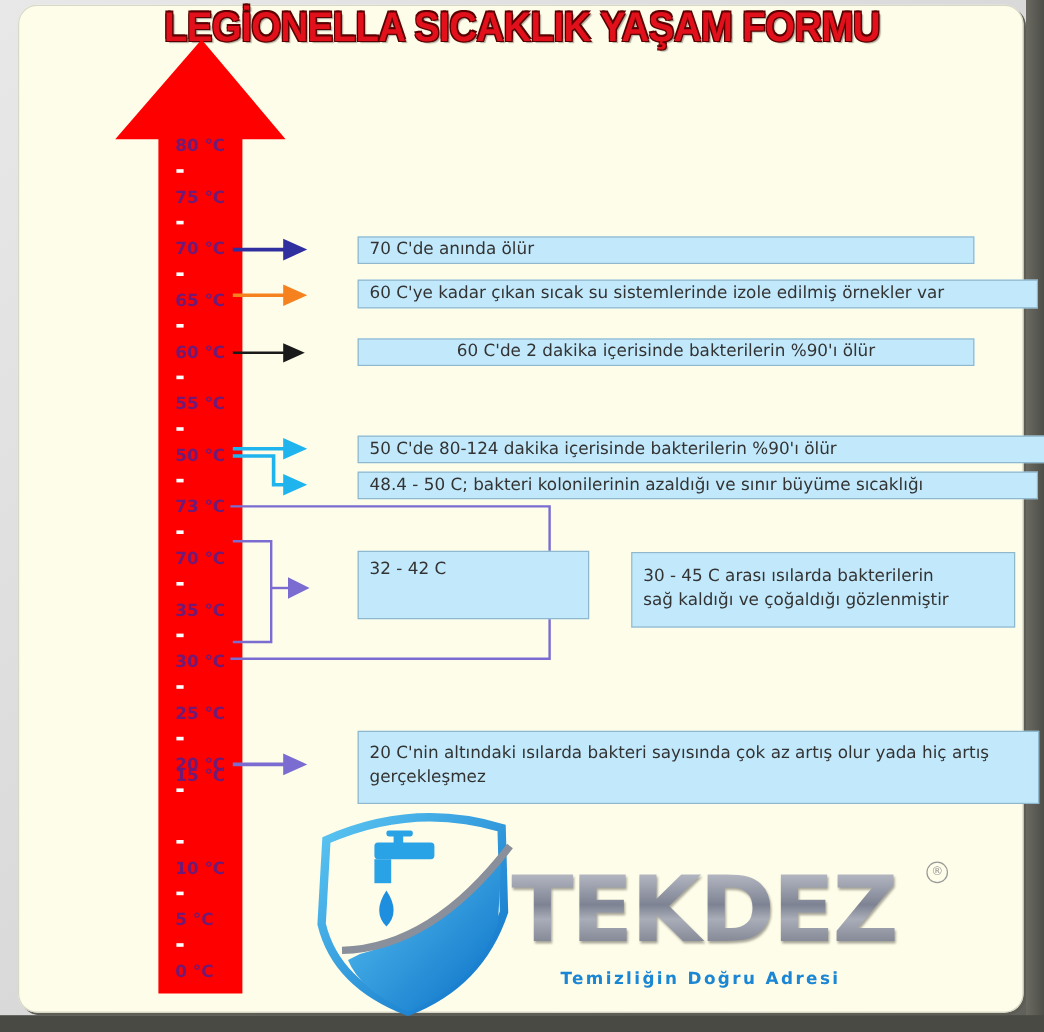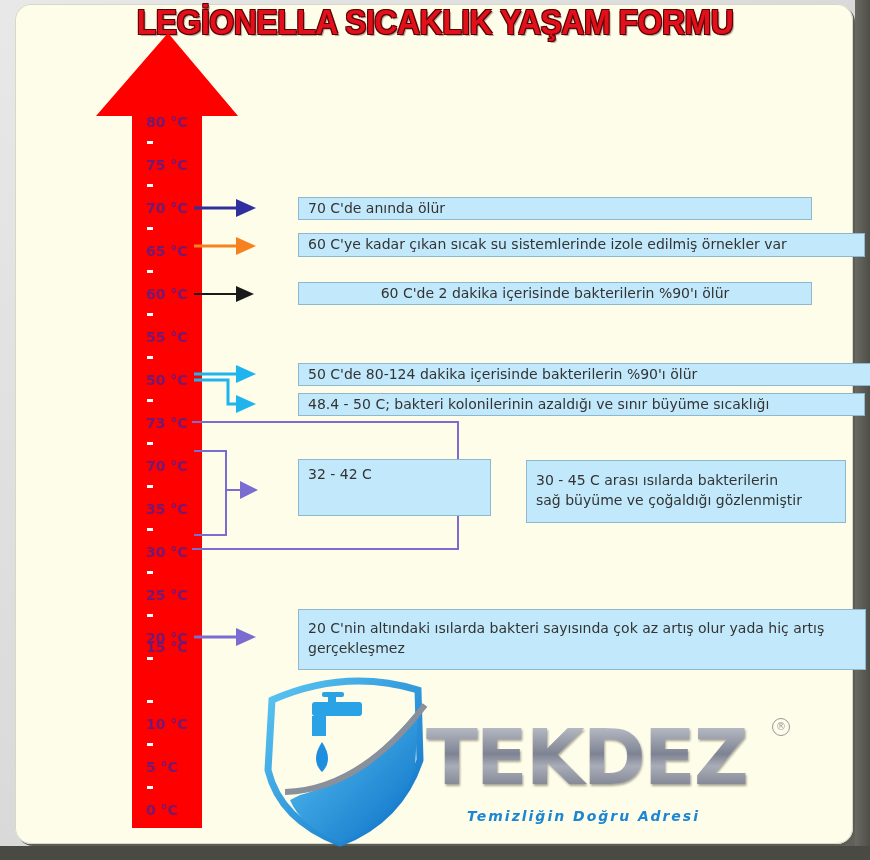--- a/index.html
+++ b/index.html
@@ -13,21 +13,21 @@
   .thermo{position:absolute;left:0;top:0;}
   .scale-label{position:absolute;left:146px;width:50px;color:#701a75;font-family:"DejaVu Sans",sans-serif;font-weight:bold;font-size:14px;line-height:16px;white-space:nowrap;}
   .scale-dash{position:absolute;left:147px;width:6px;height:3px;background:#fff;}
   .box{position:absolute;background:#c2e9fb;border:1px solid #8fb8cf;color:#333;font-family:"DejaVu Sans",sans-serif;font-size:14px;line-height:20px;padding:0 9px;box-sizing:border-box;white-space:nowrap;margin-left:40px;}
   .box.multi{white-space:normal;padding:4px 9px;}
   .lines{position:absolute;left:0;top:0;}
   .logo{position:absolute;left:0;top:0;}
   .brand{position:absolute;left:426px;top:718px;font-family:"DejaVu Sans",sans-serif;font-weight:bold;font-size:76px;letter-spacing:-2px;line-height:80px;
     background:linear-gradient(180deg,#c9ccd4 0%,#7e8393 45%,#a9adb8 60%,#6c7080 100%);-webkit-background-clip:text;background-clip:text;color:transparent;
     text-shadow:none;filter:drop-shadow(1px 2px 1px rgba(0,0,0,.35));}
-  .tagline{position:absolute;left:467px;top:808px;font-family:"DejaVu Sans",sans-serif;font-weight:bold;font-style:italic;font-size:14px;letter-spacing:2px;color:#1a86d4;}
+  .tagline{position:absolute;left:467px;top:808px;font-family:"DejaVu Sans",sans-serif;font-weight:bold;font-size:14px;letter-spacing:2px;color:#1a86d4;}
   .reg{position:absolute;left:772px;top:718px;width:16px;height:16px;border-radius:50%;border:1px solid #999;color:#999;font-size:10px;line-height:16px;text-align:center;font-family:"DejaVu Sans",sans-serif;}
 </style>
 </head>
 <body>
 
 <div class="frame-shadow"></div>
 <div class="right-bar"></div>
 <div class="bottom-bar"></div>
 <div class="panel"></div>
 
@@ -118,21 +118,21 @@
 <div class="box" style="left:258px;top:197px;width:514px;height:23px;">70 C'de anında ölür</div>
 <div class="box" style="left:258px;top:233px;width:567px;height:24px;">60 C'ye kadar çıkan sıcak su sistemlerinde izole edilmiş örnekler var</div>
 <div class="box" style="left:258px;top:282px;width:514px;height:23px;text-align:center;">60 C'de 2 dakika içerisinde bakterilerin %90'ı ölür</div>
 <div class="box" style="left:258px;top:363px;width:576px;height:23px;">50 C'de 80-124 dakika içerisinde bakterilerin %90'ı ölür</div>
 <div class="box" style="left:258px;top:393px;width:567px;height:23px;">48.4 - 50 C; bakteri kolonilerinin azaldığı ve sınır büyüme sıcaklığı</div>
 <div class="box multi" style="left:258px;top:459px;width:193px;height:57px;">
   <div>32 - 42 C</div>
 </div>
 <div class="box multi" style="left:486px;top:460px;width:320px;height:63px;padding-top:9px;">
   <div>30 - 45 C arası ısılarda bakterilerin</div>
-  <div>sağ büyüme ve çoğaldığı gözlenmiştir</div>
+  <div>sağ kaldığı ve çoğaldığı gözlenmiştir</div>
 </div>
 <div class="box multi" style="left:258px;top:609px;width:568px;height:61px;padding-top:8px;">20 C'nin altındaki ısılarda bakteri sayısında çok az artış olur yada hiç artış gerçekleşmez</div>
 
 <svg class="logo" width="870" height="860">
   <defs>
     <linearGradient id="shieldG" x1="0" y1="0" x2="1" y2="1">
       <stop offset="0" stop-color="#5cc6f2"></stop>
       <stop offset="1" stop-color="#0a6fc7"></stop>
     </linearGradient>
   </defs>

